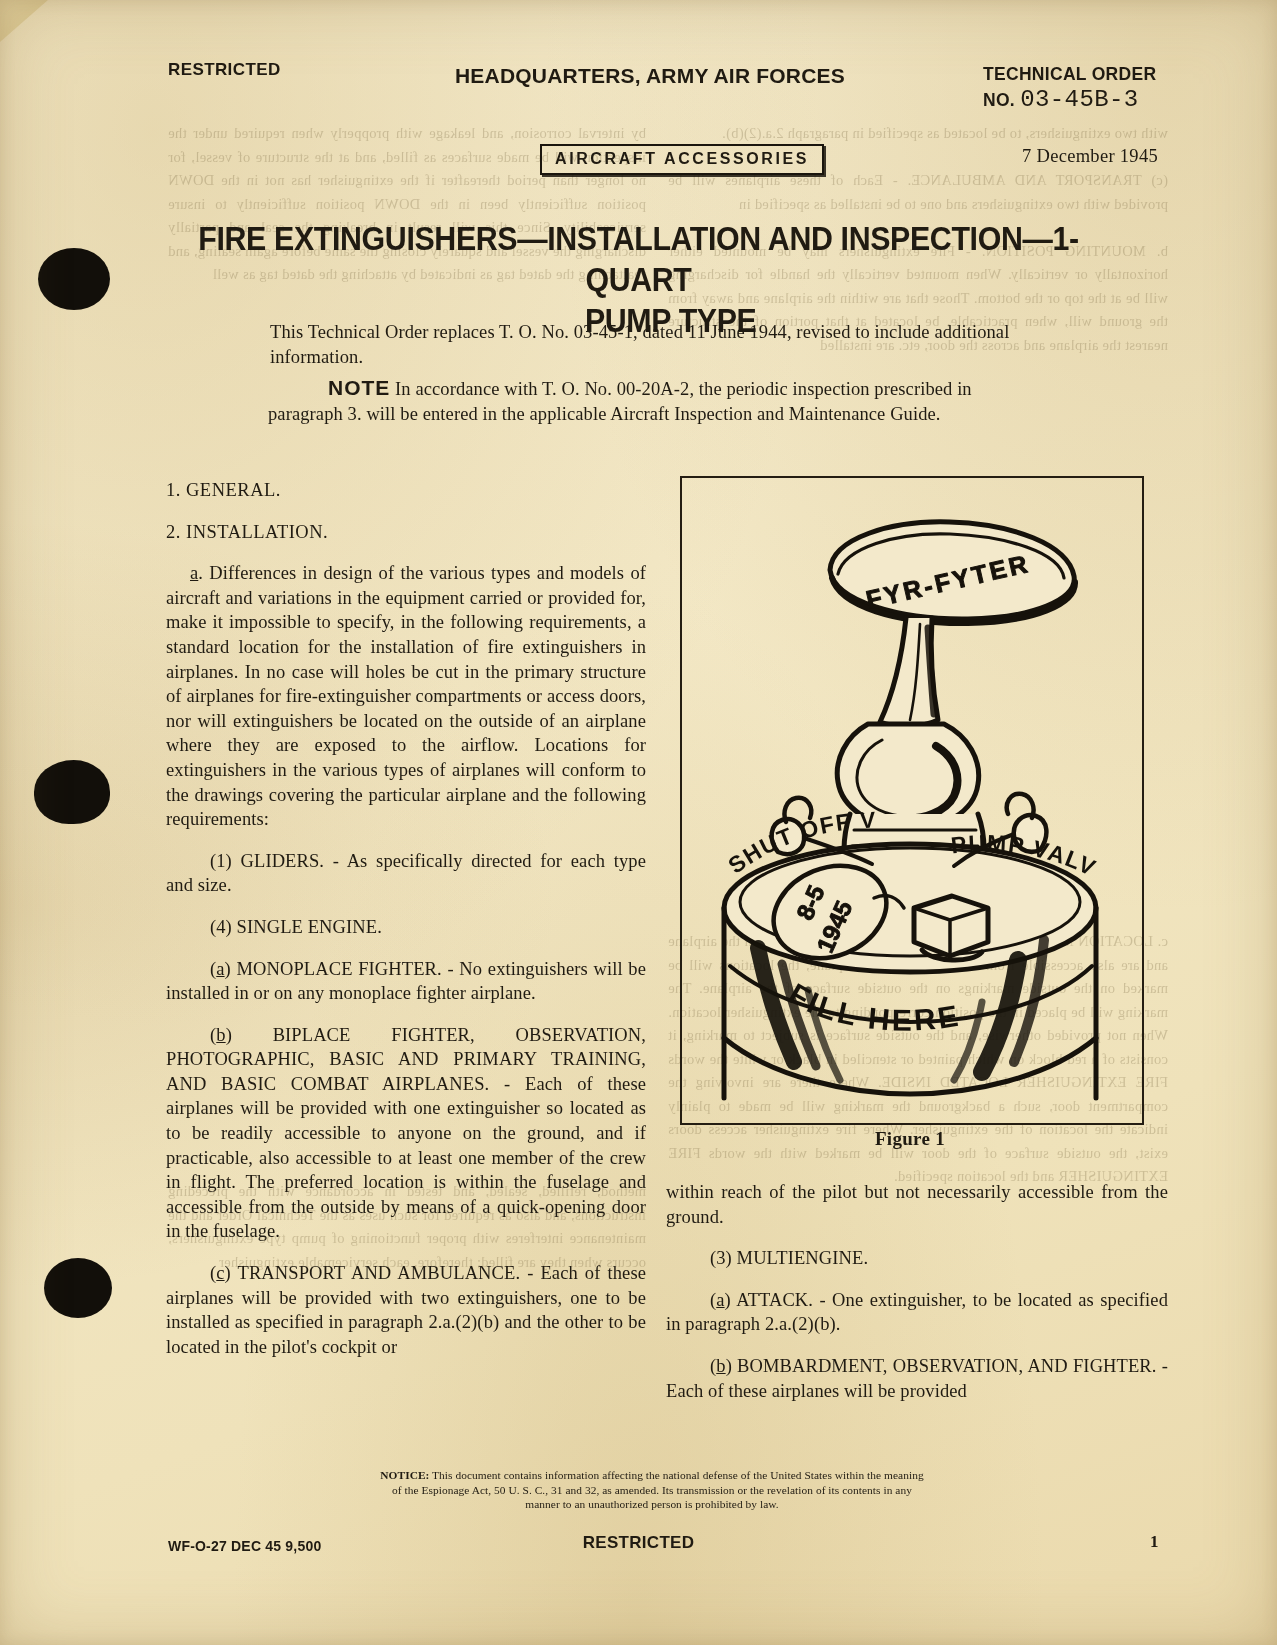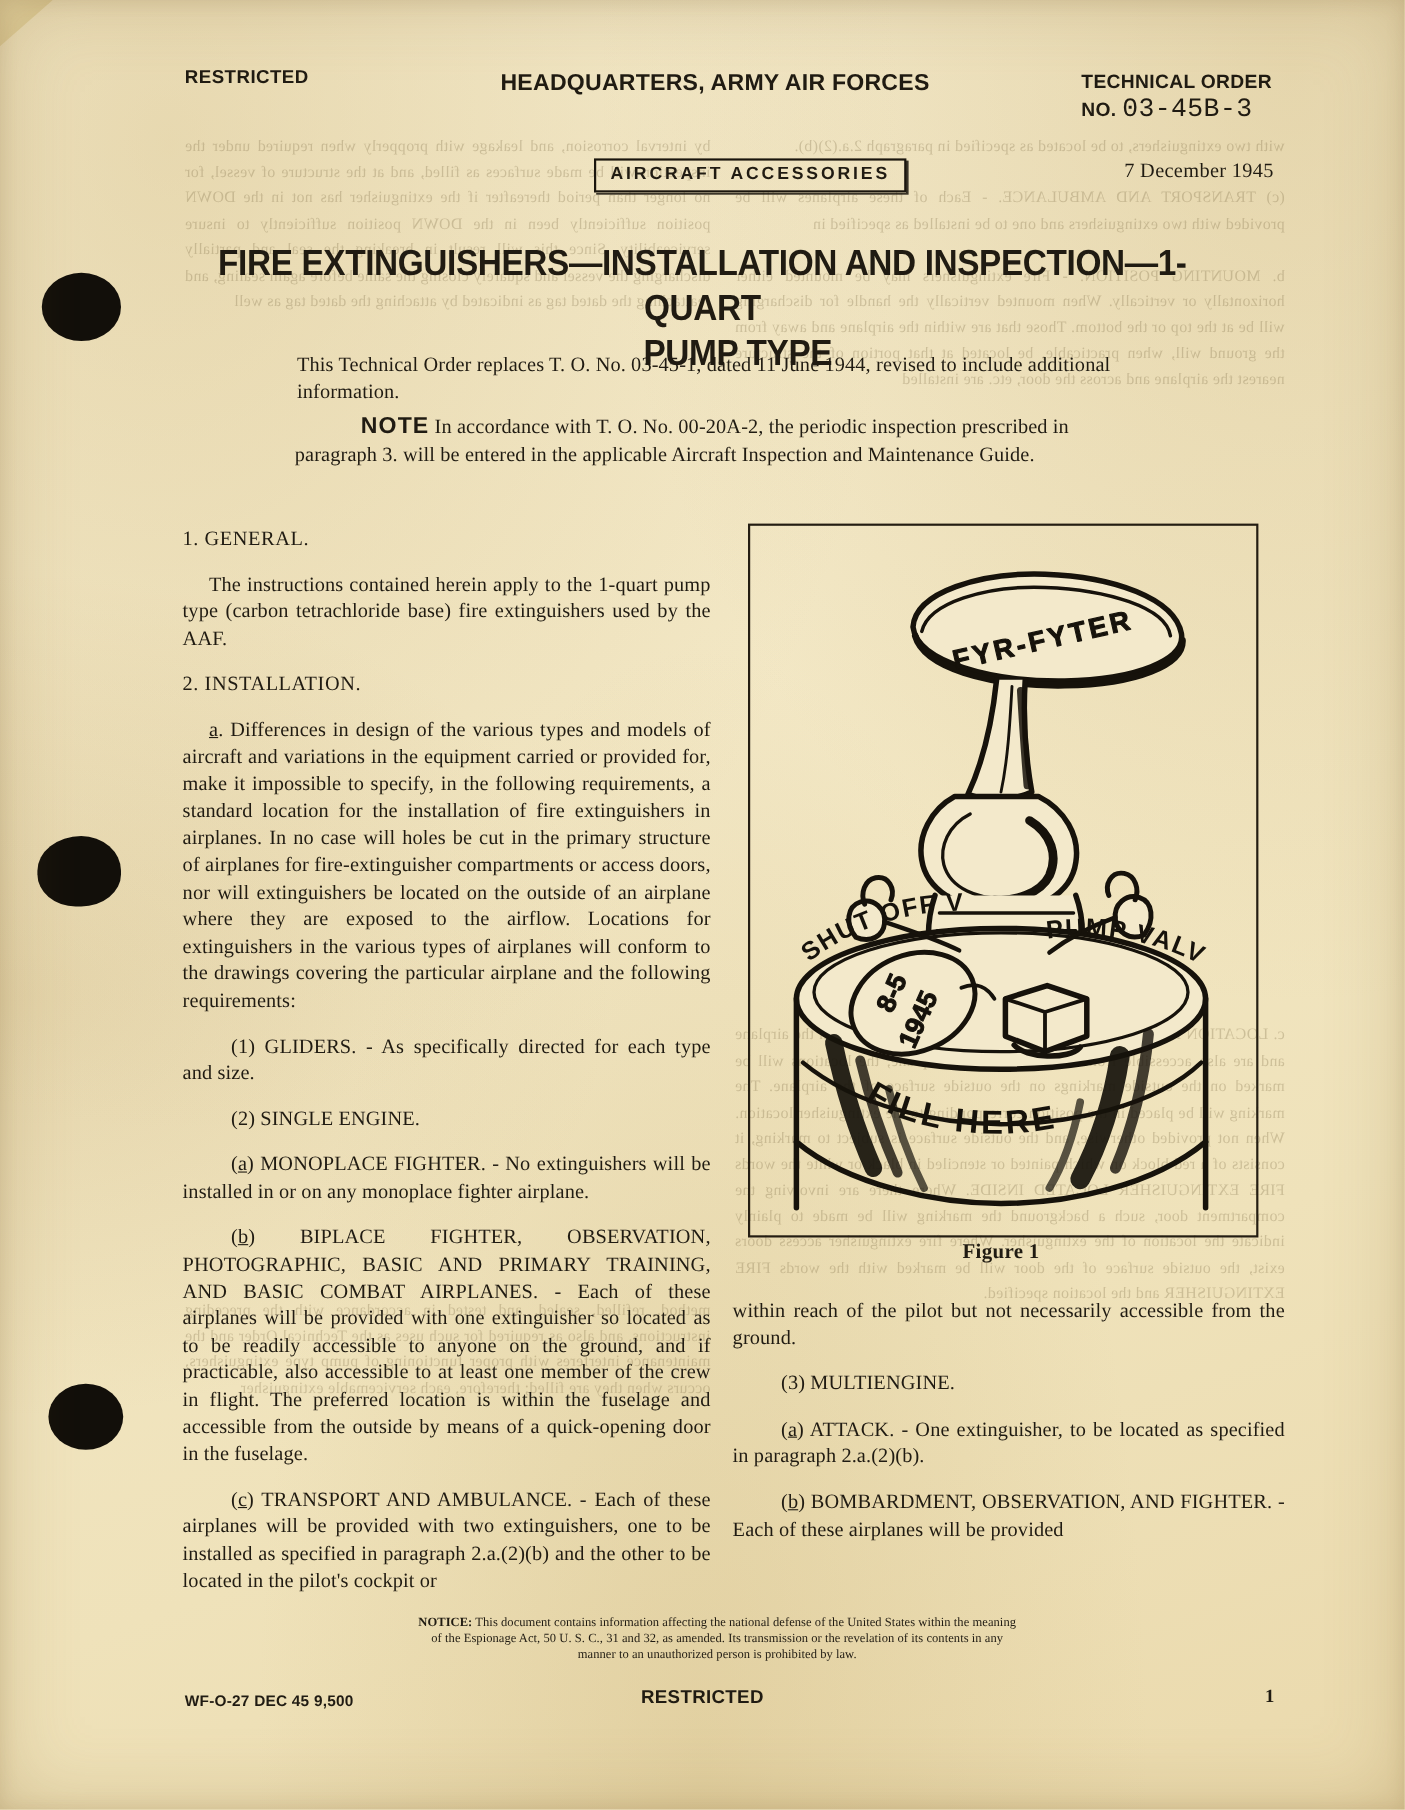--- a/index.html
+++ b/index.html
@@ -218,27 +218,26 @@
 
   <div class="subtitle">This Technical Order replaces T. O. No. 03-45-1, dated 11 June 1944, revised to include additional information.</div>
 
   <div class="note-block">
     <span class="note-word">NOTE</span>
     <span>In accordance with T. O. No. 00-20A-2, the periodic inspection prescribed in paragraph 3. will be entered in the applicable Aircraft Inspection and Maintenance Guide.</span>
   </div>
 
   <div class="col col-left">
     <p class="head">1.  GENERAL.</p>
-    <p class="ind1">The instructions contained herein apply to the 1-quart pump type (carbon tetrachloride base) fire extinguishers used by the AAF.</p>
     <p class="head">2.  INSTALLATION.</p>
     <p class="ind1">
       <span class="u">a</span><span>. Differences in design of the various types and models of aircraft and variations in the equipment carried or provided for, make it impossible to specify, in the following requirements, a standard location for the installation of fire extinguishers in airplanes. In no case will holes be cut in the primary structure of airplanes for fire-extinguisher compartments or access doors, nor will extinguishers be located on the outside of an airplane where they are exposed to the airflow. Locations for extinguishers in the various types of airplanes will conform to the drawings covering the particular airplane and the following requirements:</span>
     </p>
     <p class="ind2">(1)  GLIDERS. - As specifically directed for each type and size.</p>
-    <p class="ind2">(2)  SINGLE ENGINE.</p>
+    <p class="ind2">(4)  SINGLE ENGINE.</p>
     <p class="ind2">
       (<span class="u">a</span><span>)  MONOPLACE FIGHTER. - No extinguishers will be installed in or on any monoplace fighter airplane.</span>
     </p>
     <p class="ind2">
       (<span class="u">b</span><span>)  BIPLACE FIGHTER, OBSERVATION, PHOTOGRAPHIC, BASIC AND PRIMARY TRAINING, AND BASIC COMBAT AIRPLANES. - Each of these airplanes will be provided with one extinguisher so located as to be readily accessible to anyone on the ground, and if practicable, also accessible to at least one member of the crew in flight. The preferred location is within the fuselage and accessible from the outside by means of a quick-opening door in the fuselage.</span>
     </p>
     <p class="ind2">
       (<span class="u">c</span><span>)  TRANSPORT AND AMBULANCE. - Each of these airplanes will be provided with two extinguishers, one to be installed as specified in paragraph 2.a.(2)(b) and the other to be located in the pilot's cockpit or</span>
     </p>
   </div>

